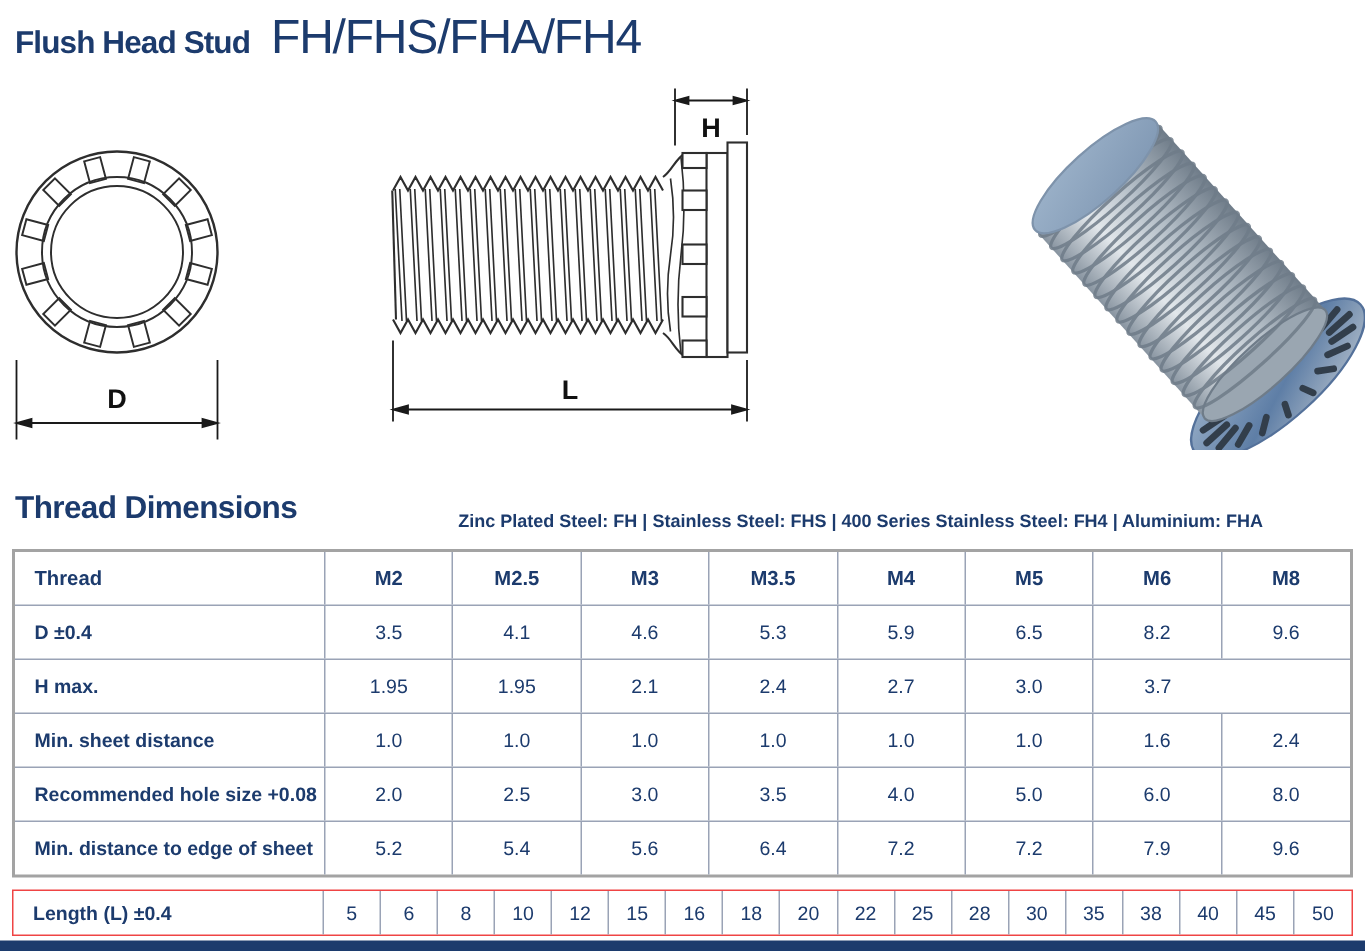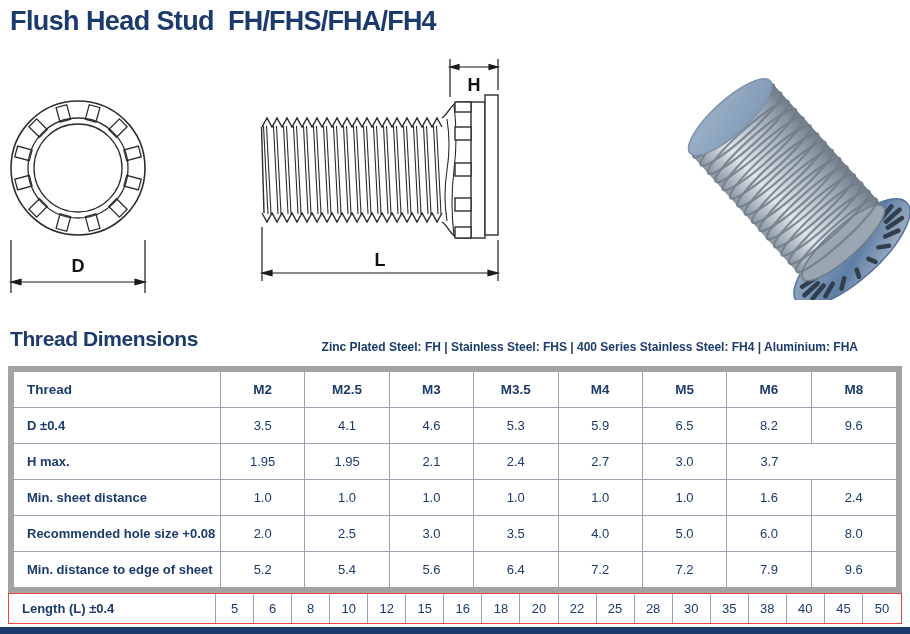--- a/index.html
+++ b/index.html
@@ -1,34 +1,34 @@
 <!DOCTYPE html>
 <html><head>
 <meta charset="utf-8">
 <style>
   html,body{margin:0;padding:0;background:#ffffff;}
   body{width:910px;height:634px;position:relative;font-family:"Liberation Sans",sans-serif;overflow:hidden;}
 
   
   .hdr{position:absolute;top:6px;left:10px;display:flex;align-items:baseline;gap:14px;white-space:nowrap;}
-  .hdr .ttl{font-size:27px;font-weight:bold;letter-spacing:-0.6px;color:#1c3b6d;}
-  .hdr .mdl{font-size:27px;font-weight:700;letter-spacing:-0.8px;color:#1c3b6d;}
+  .hdr .ttl{font-size:21px;font-weight:bold;letter-spacing:-0.6px;color:#1c3b6d;}
+  .hdr .mdl{font-size:32px;font-weight:400;letter-spacing:-0.8px;color:#1c3b6d;}
 
   
   .dwg{position:absolute;}
   #fv{left:5px;top:60px;}
   #sv{left:245px;top:55px;}
   #ph{left:655px;top:40px;}
 
   
   .sec{position:absolute;top:327px;left:10px;font-size:21px;font-weight:bold;letter-spacing:-0.4px;color:#1c3b6d;}
-  .mat{position:absolute;top:340px;right:52px;font-size:12px;font-weight:bold;color:#1c3b6d;}
-
-  
-  .tbl{position:absolute;left:8px;top:366px;width:894px;border:6px solid #a3a3a3;box-sizing:border-box;}
+  .mat{position:absolute;top:340px;right:68px;font-size:12px;font-weight:bold;color:#1c3b6d;}
+
+  
+  .tbl{position:absolute;left:8px;top:366px;width:894px;border:2px solid #a3a3a3;box-sizing:border-box;}
   .tr{display:grid;grid-template-columns:207px repeat(8,1fr);height:35px;border-bottom:1px solid #9aa3b6;}
   .tbl .tr:last-child{border-bottom:none;}
   .td{display:flex;align-items:center;justify-content:center;border-right:1px solid #9aa3b6;
       font-size:13px;color:#1c3b6d;box-sizing:border-box;}
   .td:last-child{border-right:none;}
   .td.lbl{justify-content:flex-start;padding-left:13px;font-weight:bold;}
   .tr.head .td{font-weight:bold;font-size:13.5px;}
 
   
   .ltbl{position:absolute;left:8px;top:593px;width:894px;height:31px;border:1px solid #ef4444;box-sizing:border-box;display:grid;grid-template-columns:207px repeat(18,1fr);}

